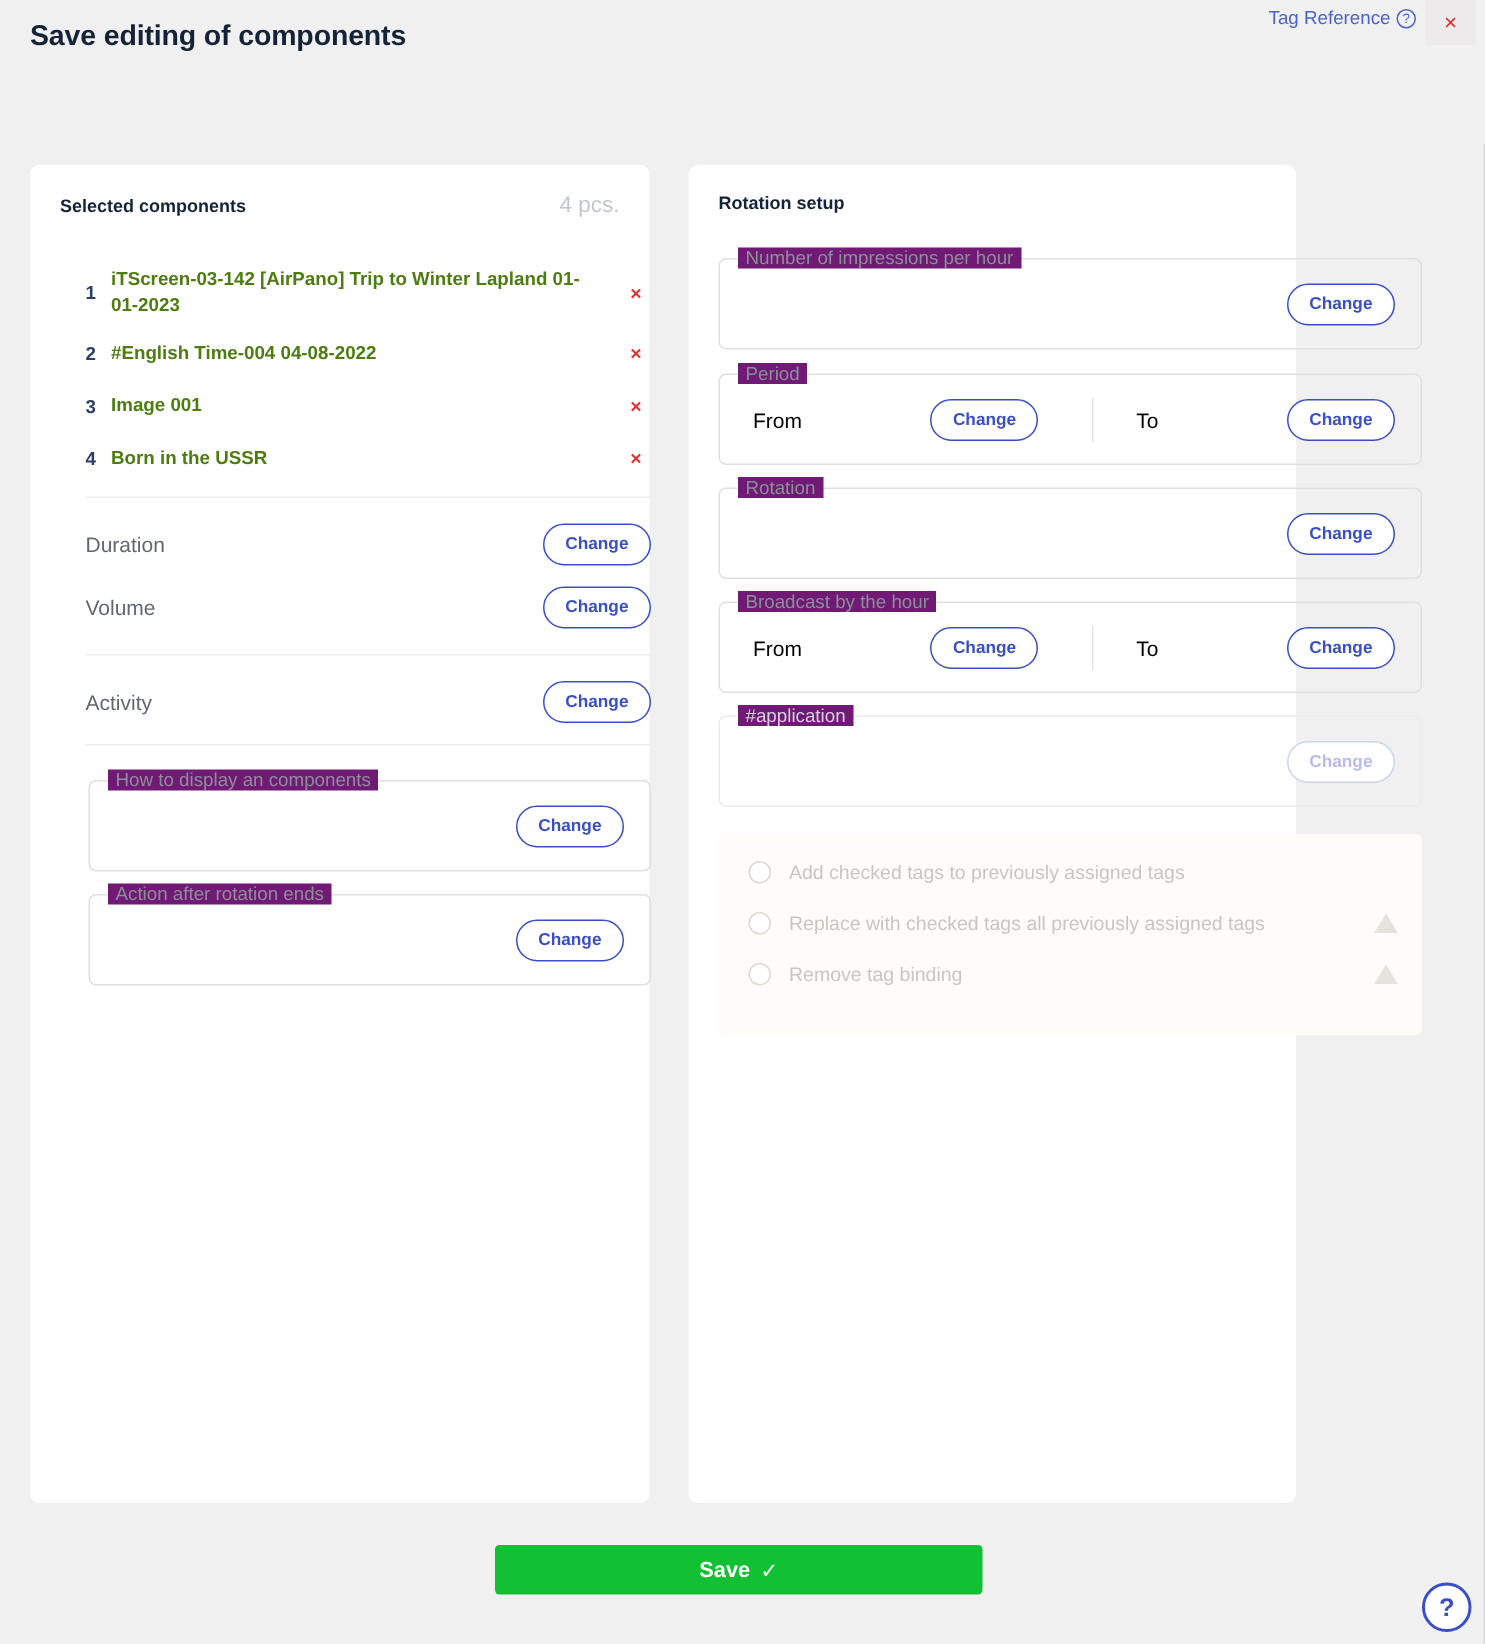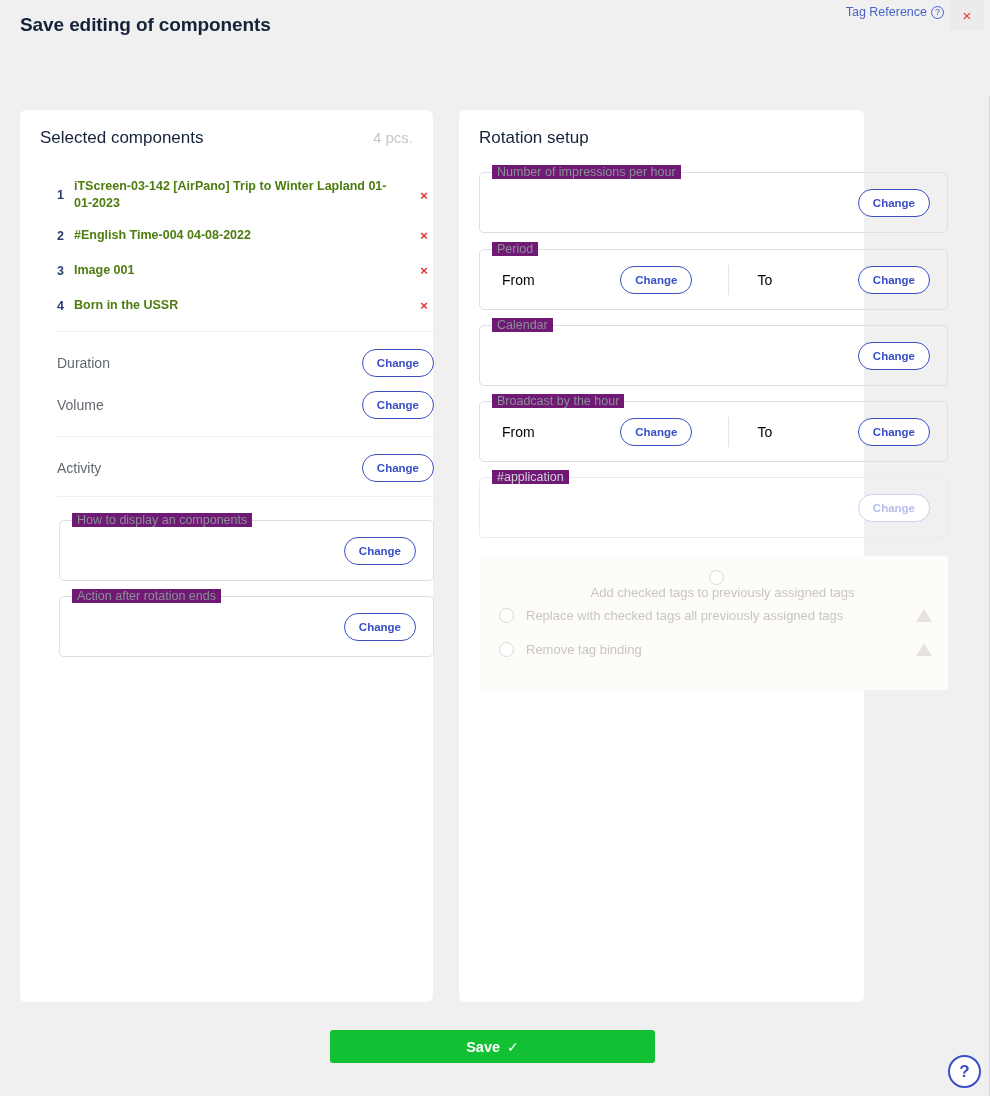--- a/index.html
+++ b/index.html
@@ -56,21 +56,21 @@
     border-radius: 6px;
   }
   #panel-left  { left: 20px;  top: 110px; width: 413px; height: 892px; }
   #panel-right { left: 459px; top: 110px; width: 405px; height: 892px; }
 
   .panel-head {
     position: absolute; left: 20px; top: 18px; right: 20px;
     display: flex; align-items: baseline; justify-content: space-between;
   }
   .panel-title {
-    font-size: 17px; font-weight: normal; color: #142338;
+    font-size: 12px; font-weight: bold; color: #142338;
   }
   .panel-count {
     font-size: 15px; color: #c3c6cc; margin-left: 47px;
   }
 
   
   .comp-list {
     position: absolute; left: 37px; top: 62px; width: 377px;
   }
   .comp-row {
@@ -324,21 +324,21 @@
           <span class="ft-divider"></span>
           <span style="width:28px;"></span>
           <span class="ft-label">To</span>
           <span class="ft-spacer"></span>
           <button class="btn-change">Change</button>
         </div>
       </div>
     </div>
 
     <div class="fset" style="left:20px; top:215px; width:469px; height:61px;">
-      <div class="fs-legend">Calendar</div>
+      <div class="fs-legend">Rotation</div>
       <div class="fset-inner right">
         <button class="btn-change">Change</button>
       </div>
     </div>
 
     <div class="fset" style="left:20px; top:291px; width:469px; height:61px;">
       <div class="fs-legend">Broadcast by the hour</div>
       <div class="fset-inner">
         <div class="fromto">
           <span class="ft-label">From</span>
@@ -358,21 +358,21 @@
       <div class="fs-legend">#application</div>
       <div class="fset-inner right">
         <button class="btn-change disabled">Change</button>
       </div>
     </div>
 
   </div>
 
   <div class="radioblock">
 
-    <div class="radio-row" style="top:14px;flex-direction:column;">
+    <div class="radio-row" style="top:14px;">
       <span class="radio-dot"></span>
       <span class="radio-label">Add checked tags to previously assigned tags</span>
     </div>
 
     <div class="radio-row" style="top:48px;">
       <span class="radio-dot"></span>
       <span class="radio-label">Replace with checked tags all previously assigned tags</span>
       <span class="warn-tri"></span>
     </div>
 

